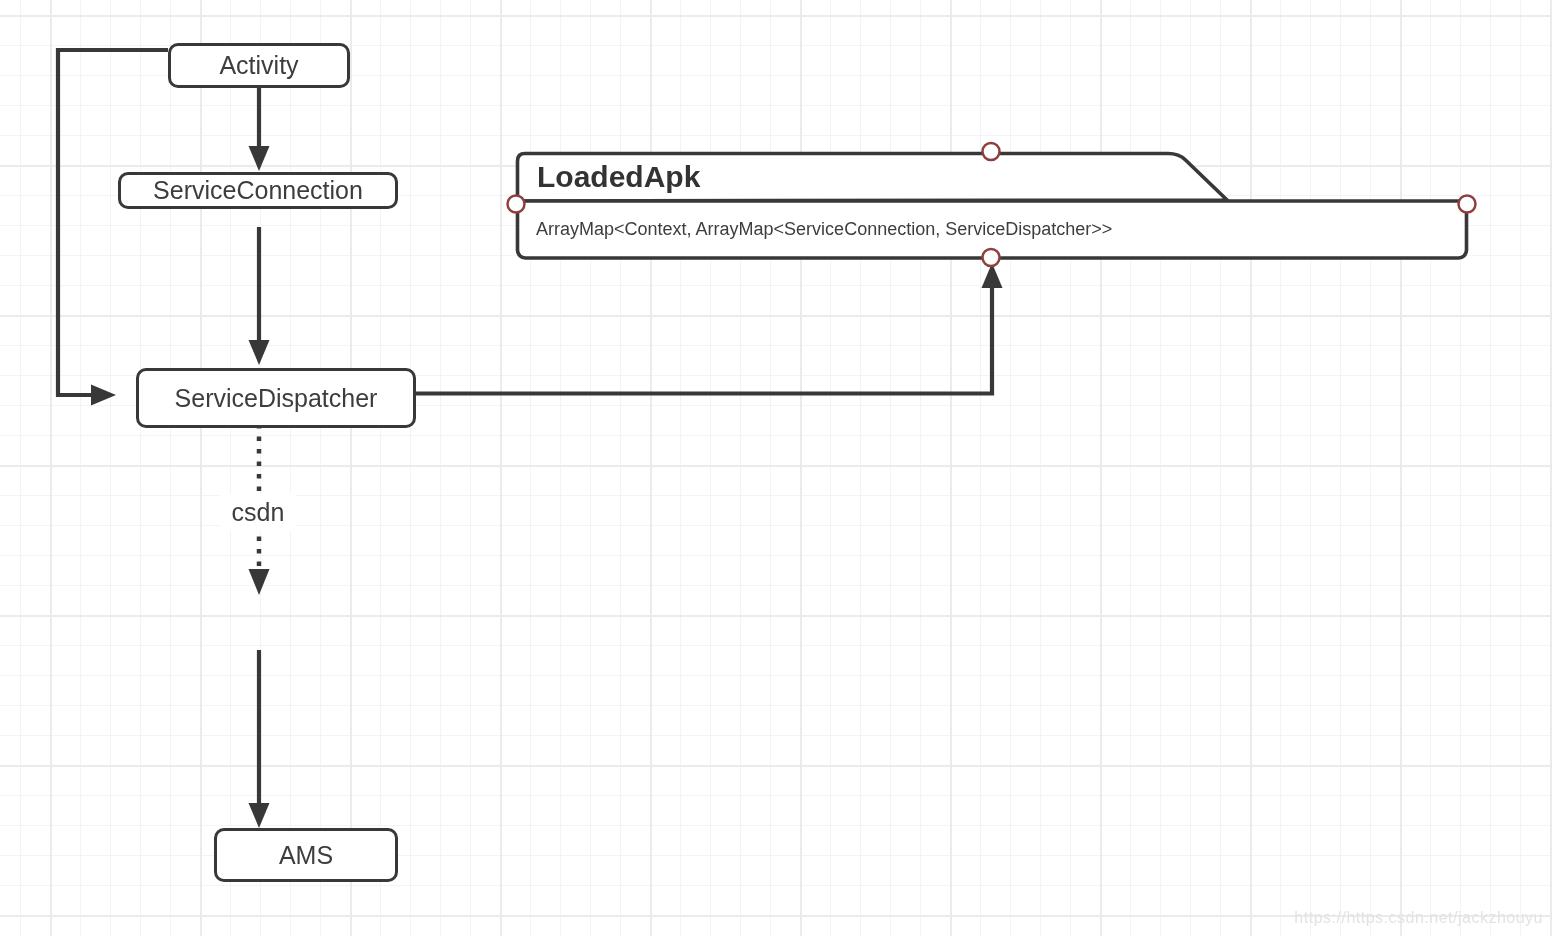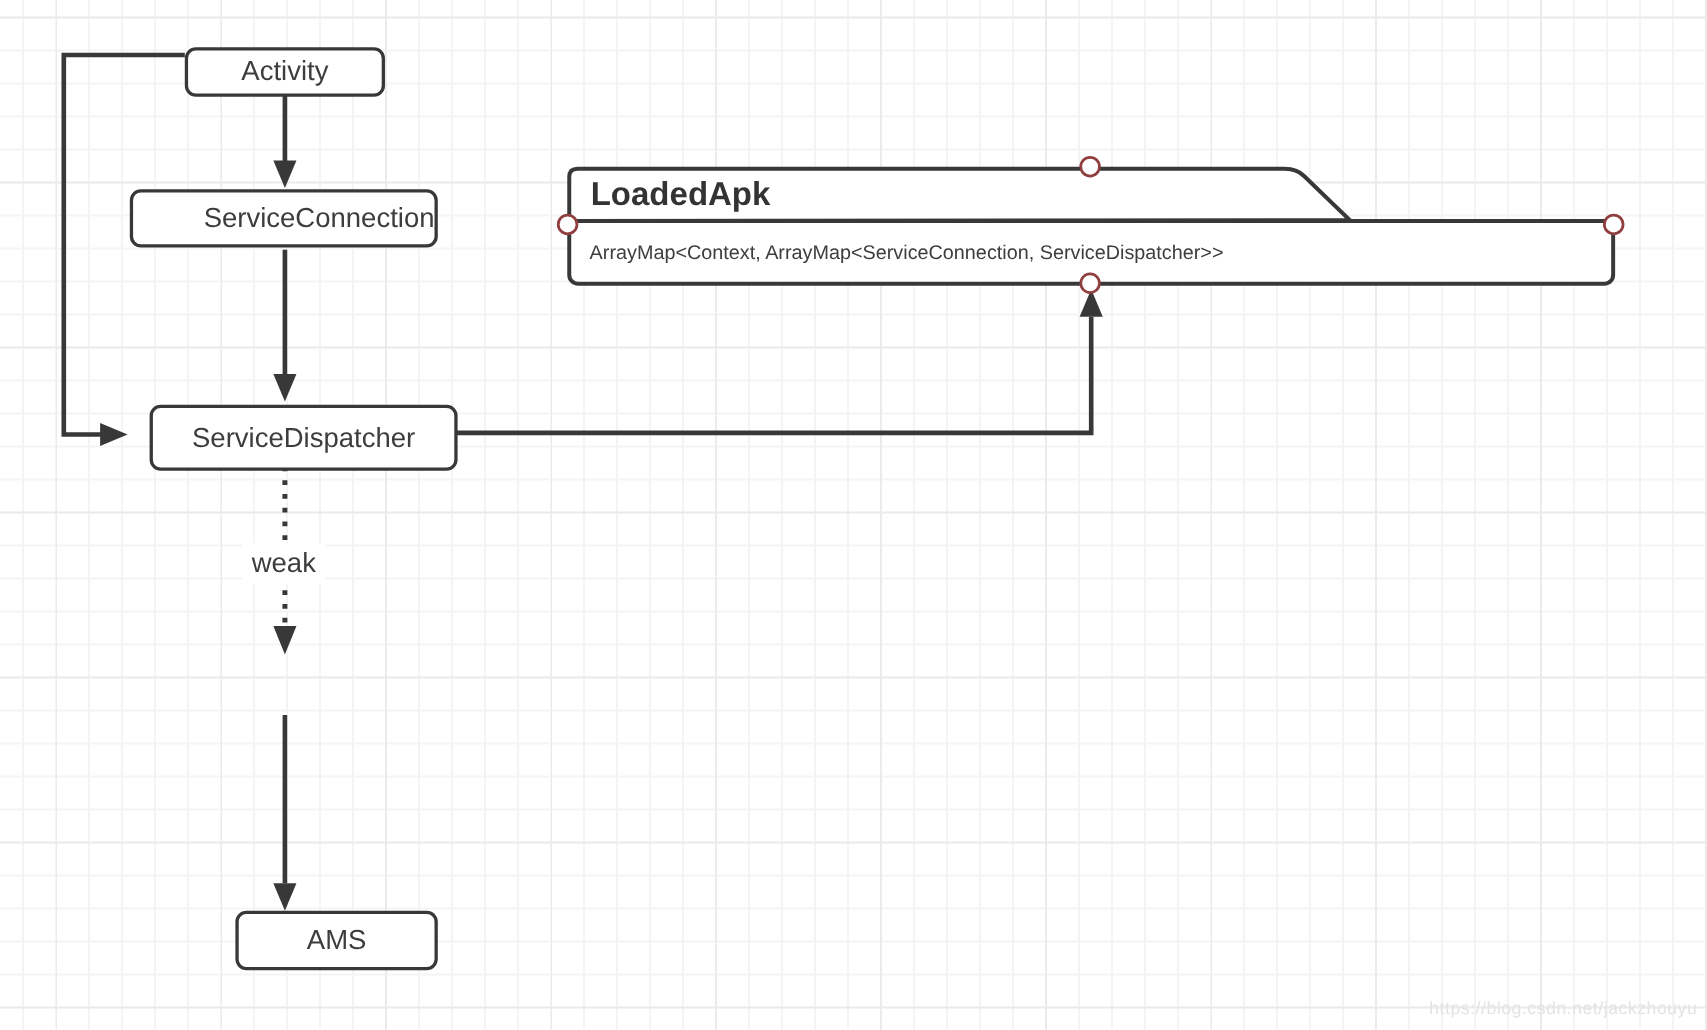--- a/index.html
+++ b/index.html
@@ -60,21 +60,21 @@
     border: 3.5px solid #383838;
     border-radius: 10px;
     display: flex;
     align-items: center;
     justify-content: center;
     font-size: 25px;
     color: #3d3d3d;
     cursor: default;
   }
   #n-activity { left: 168px; top: 28px;  width: 182px; height: 45px; margin-top: 15px; }
-  #n-sc       { left: 118px; top: 172px; width: 280px; height: 53px; justify-content: flex-end; }
+  #n-sc       { left: 118px; top: 172px; width: 280px; height: 37px; }
   #n-sd       { left: 136px; top: 368px; width: 280px; height: 60px; }
   #n-ic       { left: 118px; top: 597px; width: 280px; height: 52px; }
   #n-ams      { left: 166px; top: 828px; width: 184px; height: 54px; margin-left: 48px; }
   .loadedapk-title {
     position: absolute;
     left: 537px;
     top: 155px;
     width: 600px;
     height: 44px;
     display: flex;
@@ -167,17 +167,17 @@
   </div>
 
 
   <div class="node" id="n-ams">
     <span>AMS</span>
   </div>
 
   <div class="loadedapk-title">LoadedApk</div>
   <div class="loadedapk-body">ArrayMap&lt;Context, ArrayMap&lt;ServiceConnection, ServiceDispatcher&gt;&gt;</div>
 
-  <div class="edge-label">weak</div>
+  <div class="edge-label">csdn</div>
 
-  <div class="watermark">https://blog.csdn.net/jackzhouyu</div>
+  <div class="watermark">https://https.csdn.net/jackzhouyu</div>
 
 </div>
 
 </body></html>

